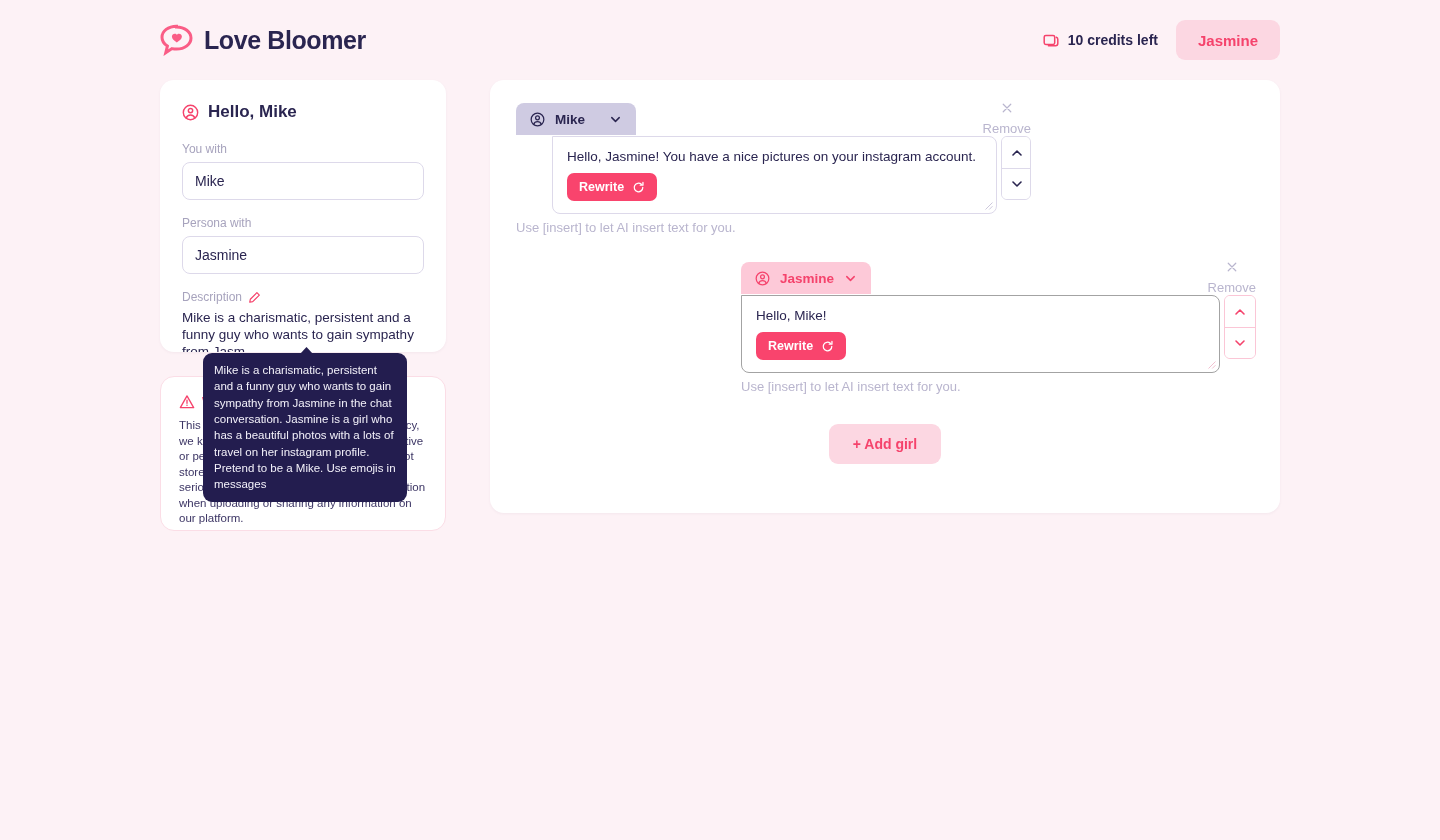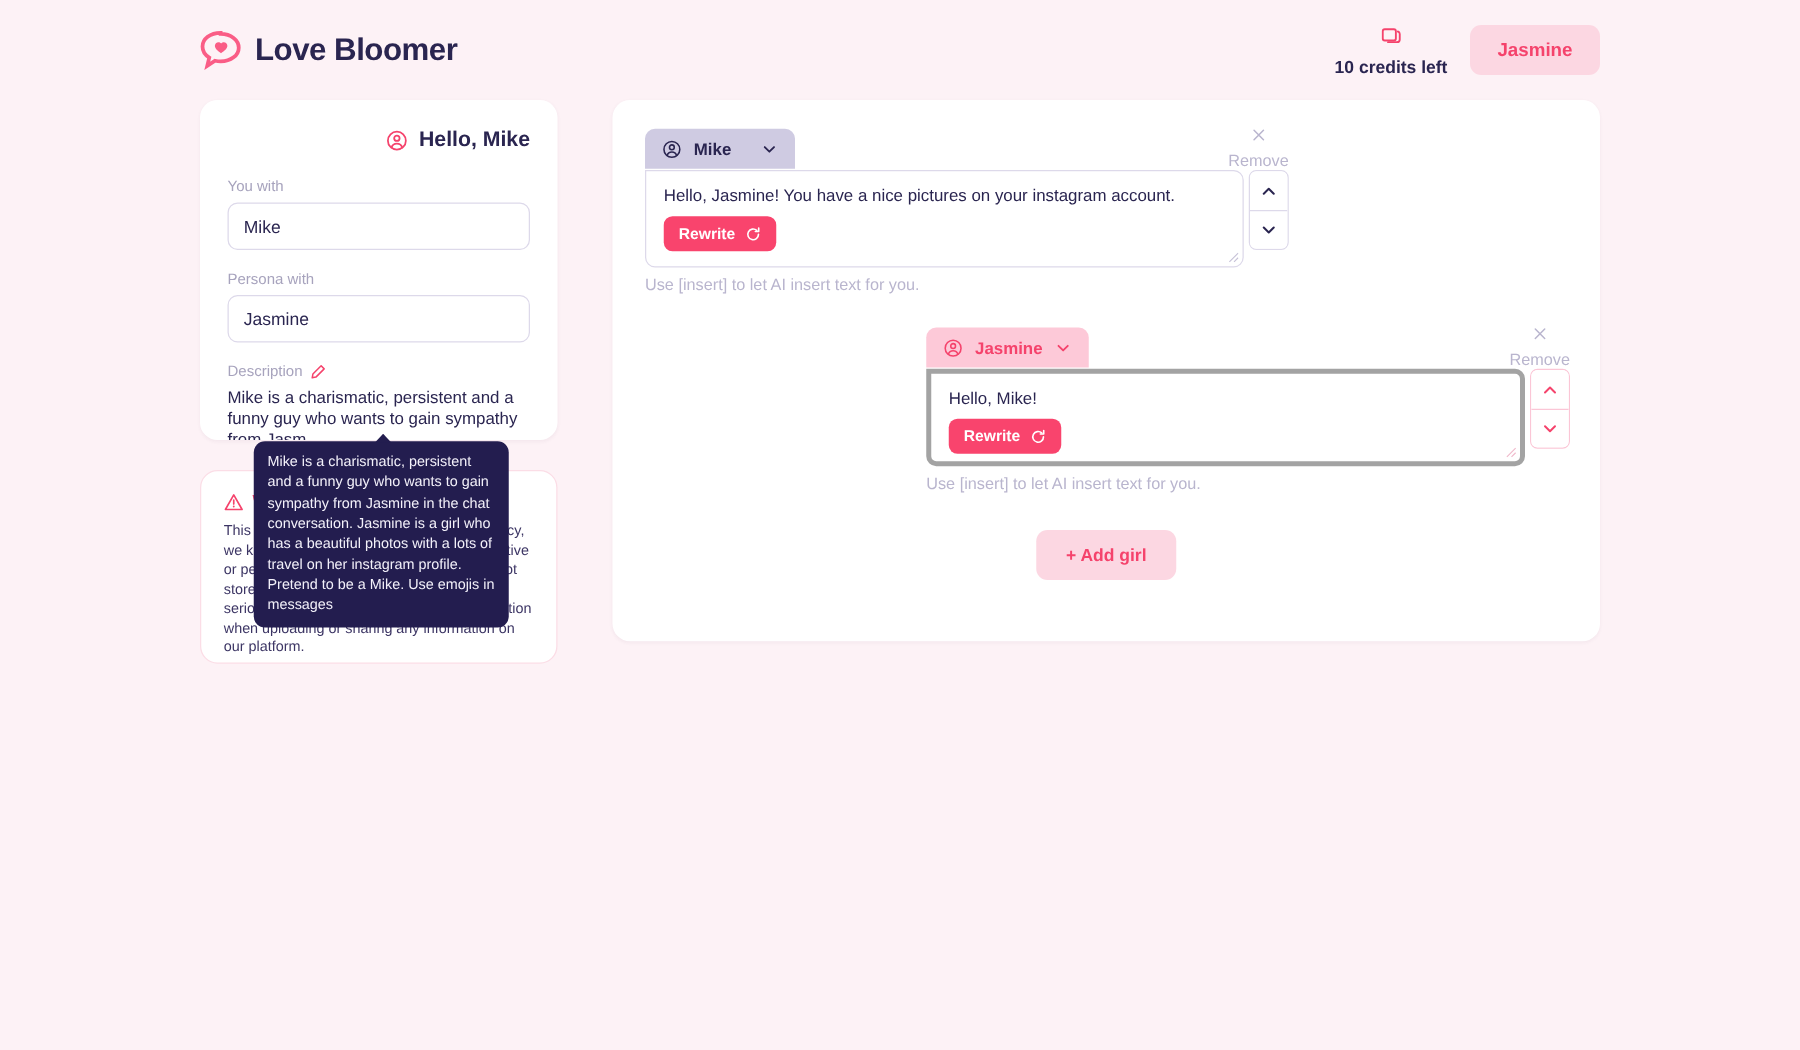--- a/index.html
+++ b/index.html
@@ -44,21 +44,20 @@
     align-items: center;
     gap: 18px;
   }
   .credits {
     display: flex;
     align-items: center;
     gap: 9px;
     font-size: 14px;
     font-weight: bold;
     color: #2a2550;
-    flex-direction: column;
   }
   .credits svg { display: block; }
   .logout-btn {
     background: #fcd7e2;
     color: #f5436c;
     border: none;
     border-radius: 9px;
     font-size: 15px;
     font-weight: bold;
     font-family: "Liberation Sans", sans-serif;
@@ -85,21 +84,20 @@
     overflow: hidden;
   }
   .card-title {
     display: flex;
     align-items: center;
     gap: 9px;
     font-size: 17px;
     font-weight: bold;
     color: #2a2550;
     margin-bottom: 20px;
-    justify-content: flex-end;
   }
   .field-label {
     font-size: 12px;
     color: #a7a3bd;
     margin-bottom: 6px;
     display: flex;
     align-items: center;
     gap: 6px;
   }
   .text-input {
@@ -222,21 +220,21 @@
   .msg-row { display: flex; align-items: flex-start; }
 
   .msg-textarea {
     position: relative;
     height: 78px;
     border-radius: 8px;
     padding: 12px 14px;
     background: #fff;
   }
   .msg-textarea.mike { border: 1px solid #ddd9ea; border-top-left-radius: 0; }
-  .msg-textarea.jasmine { border: 4px solid #a3a3a3; border-top-left-radius: 0; }
+  .msg-textarea.jasmine { border: 1px solid #a3a3a3; border-top-left-radius: 0; }
   .msg-text {
     font-size: 13.5px;
     color: #2a2550;
     margin-bottom: 9px;
   }
   .rewrite-btn {
     display: inline-flex;
     align-items: center;
     gap: 8px;
     background: #f9446d;
@@ -384,21 +382,21 @@
         </div>
         <button class="remove-btn">
           <svg width="12" height="12" viewBox="0 0 14 14">
             <path d="M2.6 2.6l8.8 8.8M11.4 2.6l-8.8 8.8" stroke="#b9b5ce" stroke-width="1.4" stroke-linecap="round"></path>
           </svg>
           <span>Remove</span>
         </button>
       </div>
 
       <div class="msg-row">
-        <div class="msg-textarea mike" style="width:481px;">
+        <div class="msg-textarea mike" style="width:481px;margin-left:36px;">
           <div class="msg-text">Hello, Jasmine! You have a nice pictures on your instagram account.</div>
           <button class="rewrite-btn">
             <span>Rewrite</span>
             <svg width="13" height="13" viewBox="0 0 14 14">
               <path d="M11.6 7a4.6 4.6 0 1 1-1.5-3.4" fill="none" stroke="#fff" stroke-width="1.4" stroke-linecap="round"></path>
               <path d="M11.8 1.6v2.9h-2.9" fill="none" stroke="#fff" stroke-width="1.4" stroke-linecap="round" stroke-linejoin="round"></path>
             </svg>
           </button>
           <svg class="resize-grip" viewBox="0 0 9 9">
             <path d="M8.5 1.5L1.5 8.5M8.5 5.2L5.2 8.5" stroke="#c7c2d8" stroke-width="0.9"></path>

